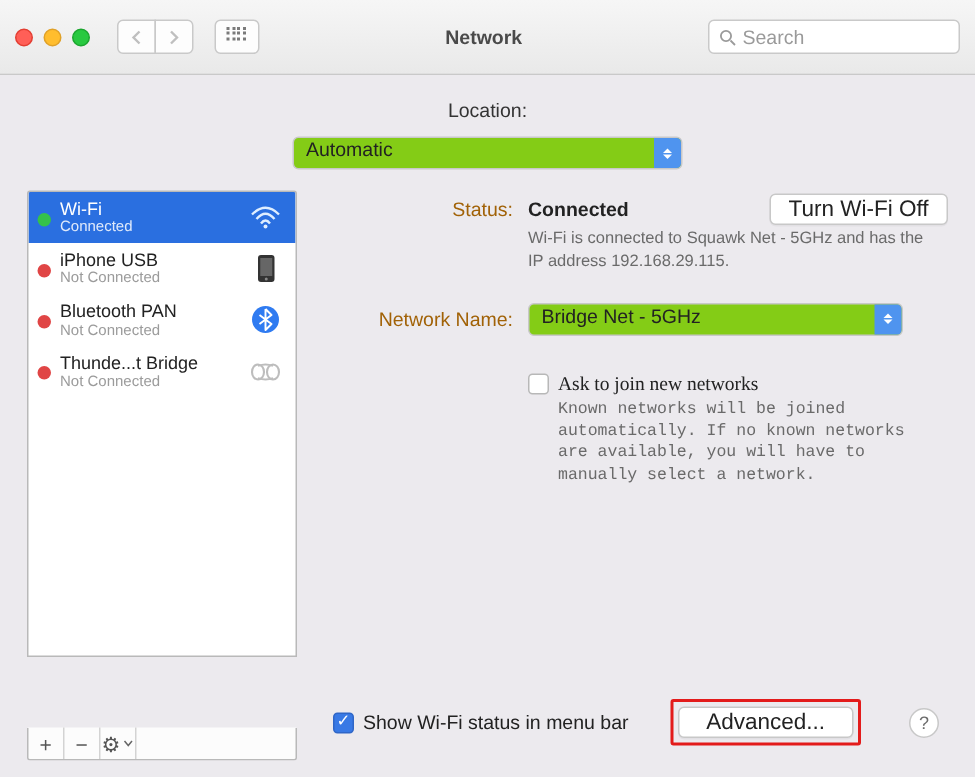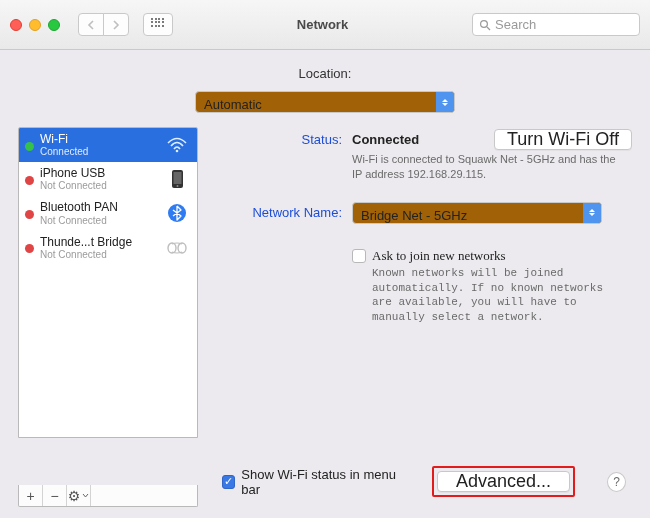--- a/index.html
+++ b/index.html
@@ -51,22 +51,22 @@
   .content {
     position:absolute; top:50px; left:0; right:0; bottom:0;
     background:#eceaee;
   }
   .loc-row {
     display:flex; align-items:center; justify-content:center;
     gap:10px; padding:16px 0 14px;flex-direction:column;
   }
   .loc-label { color:#333; }
   .select {
-    height:22px; background:#a16207; border:1px solid #c8c8c8; border-radius:4px;
-    display:flex; align-items:flex-end; padding:0 24px 0 8px; position:relative;
+    height:22px; background:#84cc16; border:1px solid #c8c8c8; border-radius:4px;
+    display:flex; align-items:flex-start; padding:0 24px 0 8px; position:relative;
     font-size:13px;
   }
   .select .arrow {
     position:absolute; right:0; top:0; bottom:0; width:18px;
     background:#4f94ef; border-radius:0 3px 3px 0;
     display:flex; flex-direction:column; align-items:center; justify-content:center;
     gap:1px;
   }
   .select .arrow::before,.select .arrow::after{
     content:""; width:0; height:0; border-left:3px solid transparent; border-right:3px solid transparent;
@@ -98,26 +98,26 @@
   .neticon { width:24px; height:18px; display:flex; align-items:center; justify-content:center;}
   .listfoot {
     height:22px; background:#fcfcfc; border:1px solid #b9b9b9; border-top:0;
     border-radius:0 0 2px 2px; display:flex; align-items:stretch;
   }
   .footbtn{ width:24px; border-right:1px solid #d3d3d3; display:flex; align-items:center; justify-content:center; font-size:14px; color:#555;}
   .detail {
     flex:1; position:relative;
   }
   .row { display:flex; padding:2px 0;}
-  .lbl { width:140px; text-align:right; padding-right:10px; color:#1d4ed8;}
+  .lbl { width:140px; text-align:right; padding-right:10px; color:#a16207;}
   .val { flex:1; }
   .bold { font-weight:600;}
   .btn {
     height:21px; background:#fff; border:1px solid #c8c8c8; border-radius:4px;
-    padding:0 12px; display:inline-flex; align-items:center; font-size:18px;
+    padding:0 12px; display:inline-flex; align-items:center; font-size:15px;
     box-shadow:0 1px 0 rgba(0,0,0,.04);
   }
   .desc { font-size:11px; color:#6a6a6a; line-height:1.35; padding-left:140px; padding-right:8px;}
   .desc.tight{ padding-left:160px;font-family:Liberation Mono, monospace;}
   .net-select{ width:250px; height:22px;}
   .check { display:flex; align-items:center; gap:6px; }
   .chkbox { width:14px; height:14px; border:1px solid #b8b8b8; border-radius:3px; display:flex; align-items:center; justify-content:center; background:#fff;}
   .chkbox.checked { background:#3879e5; border-color:#2f66c7;}
   .chkbox.checked::after{ content:"✓"; color:#fff; font-size:11px; line-height:1;}
   .bottombar {

